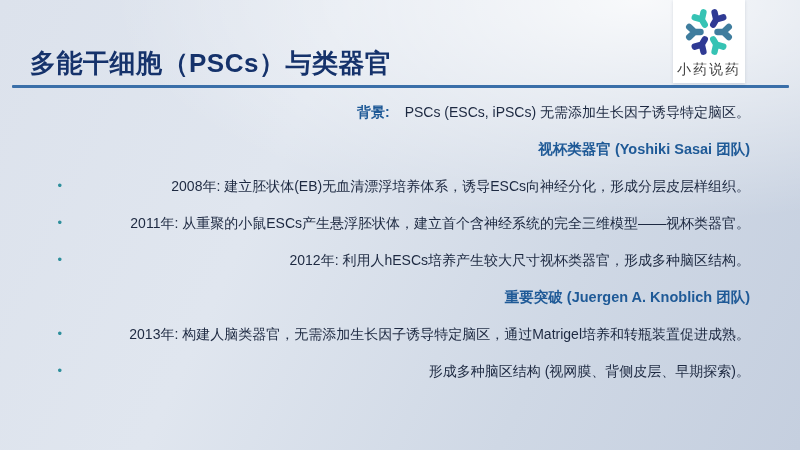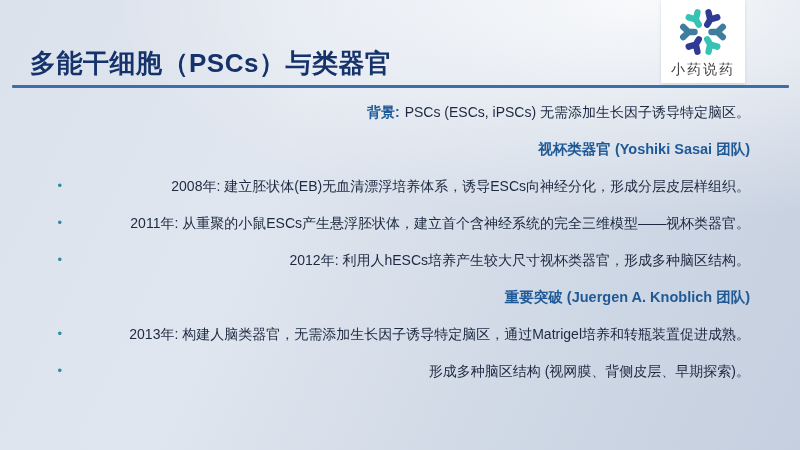--- a/index.html
+++ b/index.html
@@ -33,21 +33,21 @@
     right: 11px;
     top: 85px;
     height: 3px;
     background: #3a6fa9;
     border-radius: 1px;
   }
   .logo-box {
     position: absolute;
     top: 0;
     right: 55px;
-    width: 84px;
+    width: 72px;
     height: 83px;
     background: #ffffff;
     display: flex;
     flex-direction: column;
     align-items: center;
     justify-content: flex-start;
     padding-top: 5px;
     box-shadow: 0 1px 3px rgba(40,60,90,0.15);
   }
   .logo-mark { width: 54px; height: 54px; }
@@ -63,21 +63,21 @@
     position: absolute;
     left: 30px;
     top: 99px;
     right: 50px;
   }
   .para, .heading, .bullet { line-height: 26px; margin-bottom: 11px; }
   .para { font-size: 14px; color: #1d2941; }
   .para .lead {
     font-weight: 700;
     color: #1f5a97;
-    margin-right: 5px;
+    margin-right: 15px;
   }
   .heading {
     font-size: 14.5px;
     font-weight: 700;
     color: #1f5a97;
   }
   .bullet {
     display: flex;
     align-items: flex-start;
     font-size: 14px;

